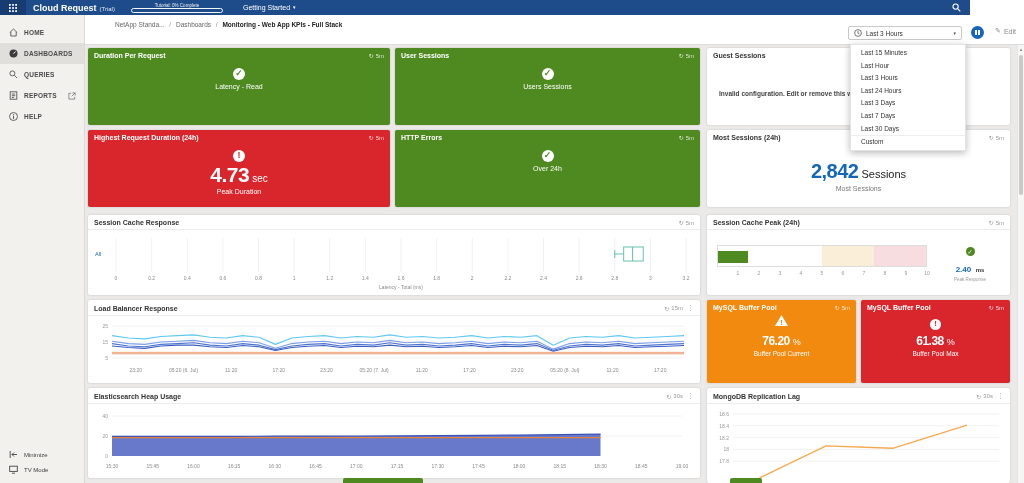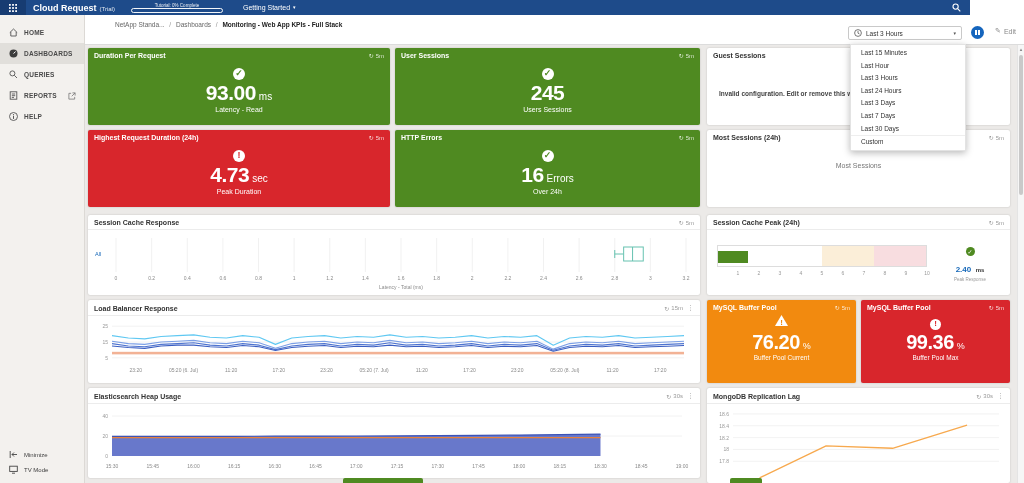--- a/index.html
+++ b/index.html
@@ -63,21 +63,21 @@
   .widget.colored .refresh{color:rgba(255,255,255,.8);}
   .kpi-body{position:absolute;left:0;right:0;top:14px;text-align:center;}
   .status-circle{display:inline-flex;width:12px;height:12px;border-radius:50%;background:#fff;align-items:center;justify-content:center;font-size:9px;font-weight:bold;line-height:1;}
   .green .status-circle{color:#4f8a21;}
   .red .status-circle{color:#d8262c;}
   .big{line-height:1;margin-top:2px;}
   .val{font-size:21px;font-weight:bold;letter-spacing:-.5px;}
   .unit{font-size:10px;margin-left:3px;font-weight:normal;}
   .cap{font-size:7px;margin-top:3px;}
   .sm .kpi-body{top:12px;}
-  .sm .val{font-size:20px;}
+  .sm .val{font-size:12px;}
   .sm .unit{font-size:9px;}
   .sm .cap{font-size:6.5px;margin-top:2px;}
   .guest-msg{position:absolute;left:12px;top:42px;font-size:6.5px;font-weight:600;color:#444;}
   .ms-body{position:absolute;left:0;right:0;top:30px;text-align:center;color:#222;}
   .ms-val{font-size:20px;font-weight:bold;color:#1467b8;letter-spacing:-.5px;}
   .ms-unit{font-size:11px;margin-left:3px;color:#222;}
   .ms-cap{font-size:7px;color:#777;margin-top:2px;}
 
   
   .boxcat{position:absolute;left:7px;top:36px;font-size:5.5px;color:#1467b8;}
@@ -253,36 +253,34 @@
     <section class="widget green colored" style="left:3px;top:3px;width:302px;height:77px;">
       <div class="whead">
         <span class="wtitle">Duration Per Request</span>
         <span class="refresh">
             <span>↻</span>
             <span>5m</span>
           </span>
       </div>
       <div class="kpi-body">
         <span class="status-circle">✓</span>
-        <div class="big"><span class="val">93.00</span><span class="unit">ms</span></div>
         <div class="cap">Latency - Read</div>
       </div>
     </section>
 
     <section class="widget green colored" style="left:310px;top:3px;width:305px;height:77px;">
       <div class="whead">
         <span class="wtitle">User Sessions</span>
         <span class="refresh">
             <span>↻</span>
             <span>5m</span>
           </span>
       </div>
       <div class="kpi-body">
         <span class="status-circle">✓</span>
-        <div class="big"><span class="val">245</span></div>
         <div class="cap">Users Sessions</div>
       </div>
     </section>
 
     <section class="widget" style="left:622px;top:3px;width:303px;height:77px;">
       <div class="whead">
         <span class="wtitle">Guest Sessions</span>
       </div>
       <div class="guest-msg">Invalid configuration. Edit or remove this widget.</div>
     </section>
@@ -305,34 +303,34 @@
     <section class="widget green colored" style="left:310px;top:85px;width:305px;height:77px;">
       <div class="whead">
         <span class="wtitle">HTTP Errors</span>
         <span class="refresh">
             <span>↻</span>
             <span>5m</span>
           </span>
       </div>
       <div class="kpi-body">
         <span class="status-circle">✓</span>
-        <div class="big"><span class="val">16</span><span class="unit">Errors</span></div>
         <div class="cap">Over 24h</div>
       </div>
     </section>
 
     <section class="widget" style="left:622px;top:85px;width:303px;height:77px;">
       <div class="whead">
         <span class="wtitle">Most Sessions (24h)</span>
         <span class="refresh">
             <span>↻</span>
             <span>5m</span>
           </span>
       </div>
       <div class="ms-body">
+        <div><span class="ms-val">2,842</span><span class="ms-unit">Sessions</span></div>
         <div class="ms-cap">Most Sessions</div>
       </div>
     </section>
 
     <section class="widget" style="left:3px;top:170px;width:612px;height:80px;">
       <div class="whead chead">
         <span class="wtitle">Session Cache Response</span>
         <span class="refresh">
             <span>↻</span>
             <span>5m</span>
@@ -474,21 +472,21 @@
     <section class="widget red colored sm" style="left:776px;top:255px;width:149px;height:83px;">
       <div class="whead">
         <span class="wtitle">MySQL Buffer Pool</span>
         <span class="refresh">
             <span>↻</span>
             <span>5m</span>
           </span>
       </div>
       <div class="kpi-body">
         <span class="status-circle" style="width:11px;height:11px;font-size:8px;">!</span>
-        <div class="big"><span class="val">99.36</span><span class="unit">%</span></div>
+        <div class="big"><span class="val">61.38</span><span class="unit">%</span></div>
         <div class="cap">Buffer Pool Max</div>
       </div>
     </section>
 
     <section class="widget" style="left:3px;top:343px;width:612px;height:90px;">
       <div class="whead chead">
         <span class="wtitle">Elasticsearch Heap Usage</span>
         <span class="hright">
           <span class="refresh">
               <span>↻</span>

